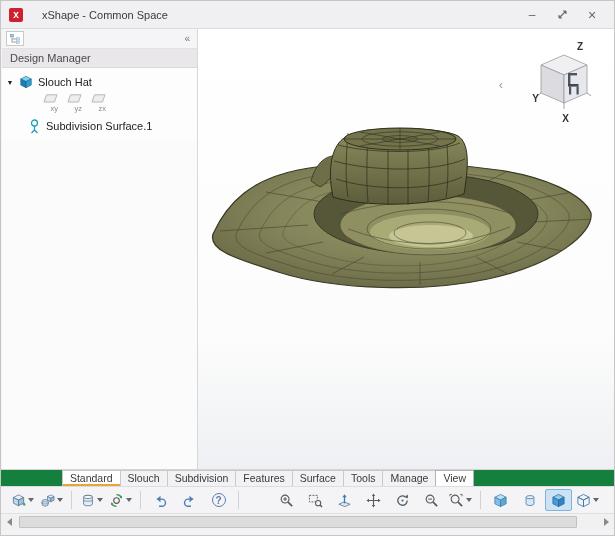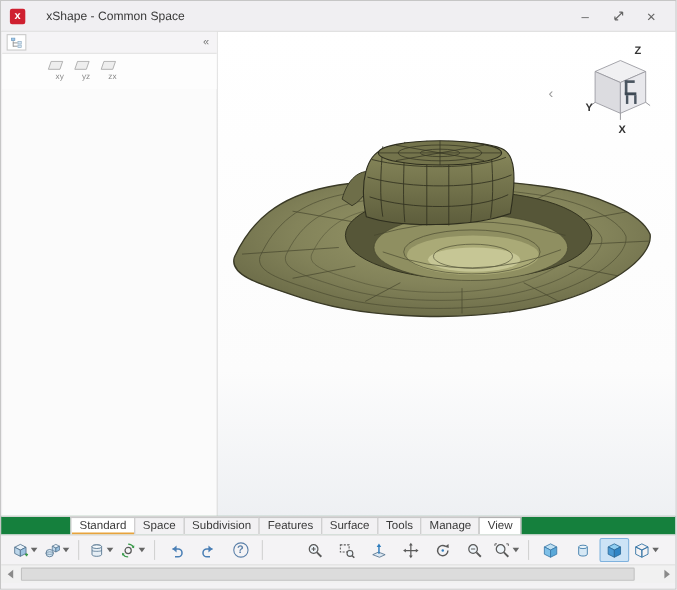--- a/index.html
+++ b/index.html
@@ -85,41 +85,64 @@
     <div class="mini-tool">
       <svg width="11" height="10" viewBox="0 0 11 10">
         <rect x="0.5" y="0.5" width="3" height="2.4" fill="#9ec7e8" stroke="#6a93b8" stroke-width="0.6"></rect>
         <path d="M2 3.5 v5 M2 5 h4 M2 8 h4" stroke="#8a8a8a" stroke-width="0.8" fill="none"></path>
         <rect x="6.3" y="3.8" width="3" height="2.2" fill="#d8e8f4" stroke="#8aa8c0" stroke-width="0.6"></rect>
         <rect x="6.3" y="7" width="3" height="2.2" fill="#d8e8f4" stroke="#8aa8c0" stroke-width="0.6"></rect>
       </svg>
     </div>
     <div class="panel-collapse">«</div>
   </div>
+  <div class="panel-header">
+    <span>Design Manager</span>
+  </div>
   <div class="tree">
+    <div class="tree-row">
+      <span class="expander">▼</span>
+      <span class="tree-ico">
+        <svg width="14" height="14" viewBox="0 0 16 16">
+          <polygon points="8,1.5 14,4.5 8,7.5 2,4.5" fill="#7fd4e8" stroke="#1a6fa0" stroke-width="0.7"></polygon>
+          <polygon points="2,4.5 8,7.5 8,14.5 2,11.5" fill="#1d7fb5" stroke="#15608c" stroke-width="0.7"></polygon>
+          <polygon points="14,4.5 8,7.5 8,14.5 14,11.5" fill="#2a9fd0" stroke="#15608c" stroke-width="0.7"></polygon>
+        </svg>
+      </span>
+      <span>Slouch Hat</span>
+    </div>
     <div class="planes-row">
       <div class="plane">
         <svg width="15" height="9" viewBox="0 0 15 9">
           <polygon points="3.5,0.8 14,0.8 11.5,8 1,8" fill="#eeeeee" stroke="#a8a8a8" stroke-width="0.8"></polygon>
         </svg>
         <span>xy</span>
       </div>
       <div class="plane">
         <svg width="15" height="9" viewBox="0 0 15 9">
           <polygon points="3.5,0.8 14,0.8 11.5,8 1,8" fill="#eeeeee" stroke="#a8a8a8" stroke-width="0.8"></polygon>
         </svg>
         <span>yz</span>
       </div>
       <div class="plane">
         <svg width="15" height="9" viewBox="0 0 15 9">
           <polygon points="3.5,0.8 14,0.8 11.5,8 1,8" fill="#eeeeee" stroke="#a8a8a8" stroke-width="0.8"></polygon>
         </svg>
         <span>zx</span>
       </div>
     </div>
+    <div class="tree-row surf-row">
+      <span class="tree-ico">
+        <svg width="13" height="15" viewBox="0 0 13 15">
+          <circle cx="6.5" cy="4" r="3" fill="none" stroke="#1fa0b8" stroke-width="1.3"></circle>
+          <path d="M6.5 7 v4 M6.5 11 l-3 3 M6.5 11 l3 3" stroke="#1fa0b8" stroke-width="1.3" fill="none"></path>
+        </svg>
+      </span>
+      <span>Subdivision Surface.1</span>
+    </div>
   </div>
 </div>
 
 <div class="viewport">
   <svg class="hat-svg" width="417" height="440" viewBox="0 0 417 440">
     <defs>
       <radialGradient id="brimGrad" cx="52%" cy="40%" r="68%">
         <stop offset="0%" stop-color="#9a9a6a"></stop>
         <stop offset="55%" stop-color="#83835a"></stop>
         <stop offset="100%" stop-color="#656543"></stop>
@@ -201,21 +224,21 @@
     <path d="M29 52 L29 58 M6 42 L2 45 M52 42 L56 45" stroke="#8a8a90" stroke-width="0.8"></path>
   </svg>
   <span class="axis-label axis-z">Z</span>
   <span class="axis-label axis-y">Y</span>
   <span class="axis-label axis-x">X</span>
   <span class="nav-arrow">‹</span>
 </div>
 
 <div class="tabsbar">
   <div class="tab accent">Standard</div>
-  <div class="tab">Space</div>
+  <div class="tab">Slouch</div>
   <div class="tab">Subdivision</div>
   <div class="tab">Features</div>
   <div class="tab">Surface</div>
   <div class="tab">Tools</div>
   <div class="tab">Manage</div>
   <div class="tab active">View</div>
 </div>
 
 <div class="toolbar">
 

